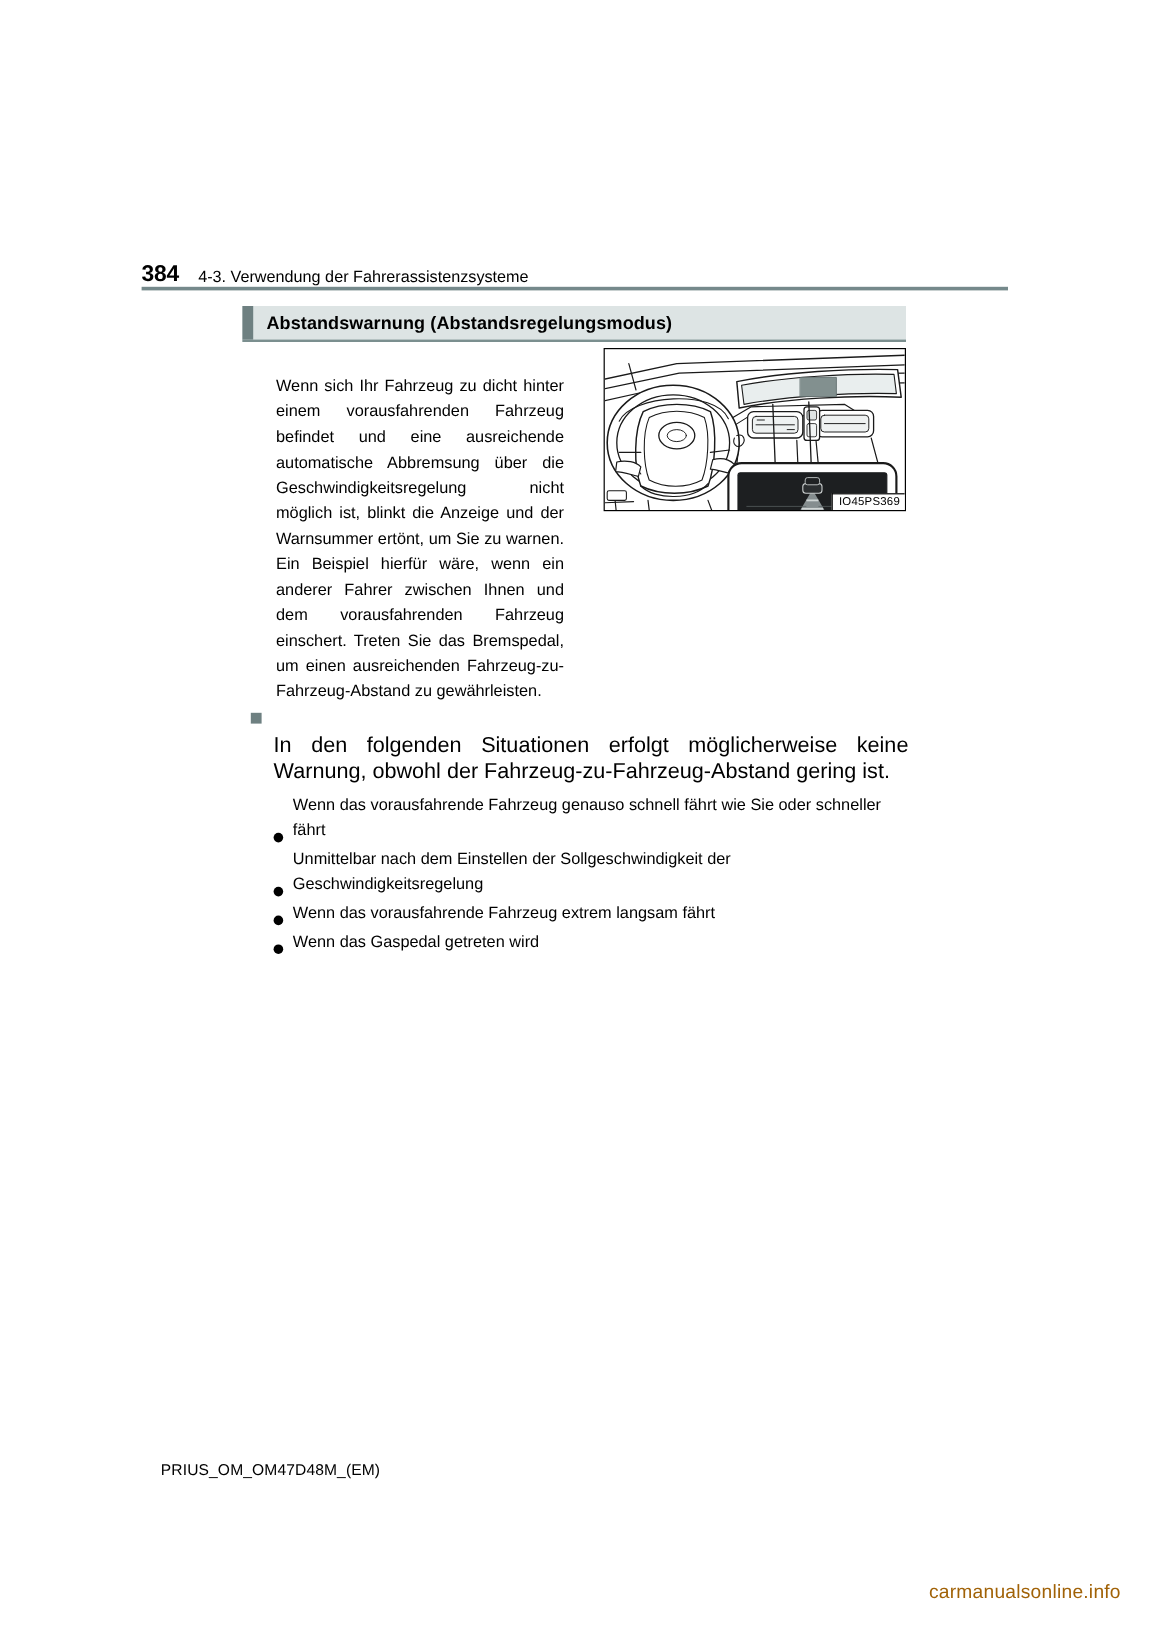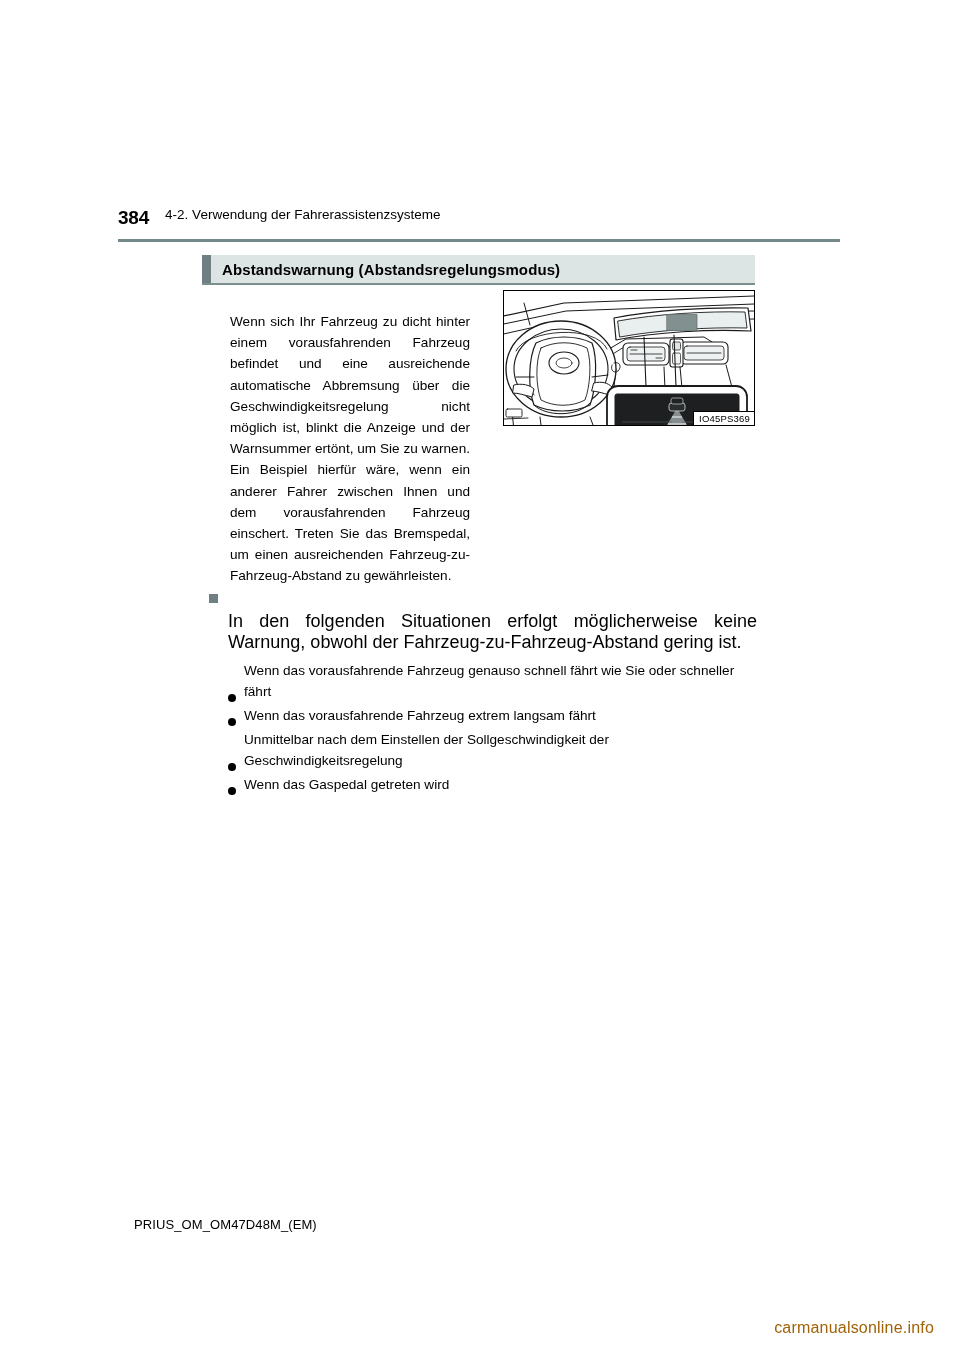--- a/index.html
+++ b/index.html
@@ -23,20 +23,21 @@
   }
 
   
   .page-head {
     position: absolute;
     left: 118px;
     top: 208px;
     width: 722px;
     height: 30px;
     display: flex;
+    align-items: flex-end;
   }
   .page-number {
     font-size: 19px;
     font-weight: bold;
     letter-spacing: -0.2px;
     line-height: 1;
     margin-right: 16px;
   }
   .head-title {
     font-size: 13.5px;
@@ -192,21 +193,21 @@
     letter-spacing: 0.2px;
   }
 </style>
 </head>
 <body>
 
 <div class="page">
 
   <div class="page-head">
     <span class="page-number">384</span>
-    <span class="head-title">4-2. Verwendung der Fahrerassistenzsysteme</span>
+    <span class="head-title">4-3. Verwendung der Fahrerassistenzsysteme</span>
   </div>
   <div class="head-rule"></div>
 
   <div class="section-band">
     <div class="section-accent"></div>
     <div class="section-title">Abstandswarnung (Abstandsregelungsmodus)</div>
   </div>
 
   <div class="body-col">
     <p>Wenn sich Ihr Fahrzeug zu dicht hinter einem vorausfahrenden Fahrzeug befindet und eine ausreichende automatische Abbremsung über die Geschwindigkeitsregelung nicht möglich ist, blinkt die Anzeige und der Warnsummer ertönt, um Sie zu warnen. Ein Beispiel hierfür wäre, wenn ein anderer Fahrer zwischen Ihnen und dem vorausfahrenden Fahrzeug einschert. Treten Sie das Bremspedal, um einen ausreichenden Fahrzeug-zu-Fahrzeug-Abstand zu gewährleisten.</p>
@@ -333,25 +334,25 @@
       <span class="sq-bullet"></span>
     </div>
     <div class="subsec-intro">In den folgenden Situationen erfolgt möglicherweise keine Warnung, obwohl der Fahrzeug-zu-Fahrzeug-Abstand gering ist.</div>
     <div class="bullet-list">
       <div class="bullet-item">
         <span class="dot-bullet"></span>
         <span class="bullet-text">Wenn das vorausfahrende Fahrzeug genauso schnell fährt wie Sie oder schneller fährt</span>
       </div>
       <div class="bullet-item">
         <span class="dot-bullet"></span>
-        <span class="bullet-text">Wenn das vorausfahrende Fahrzeug extrem langsam fährt</span>
+        <span class="bullet-text">Unmittelbar nach dem Einstellen der Sollgeschwindigkeit der Geschwindigkeitsregelung</span>
       </div>
       <div class="bullet-item">
         <span class="dot-bullet"></span>
-        <span class="bullet-text">Unmittelbar nach dem Einstellen der Sollgeschwindigkeit der Geschwindigkeitsregelung</span>
+        <span class="bullet-text">Wenn das vorausfahrende Fahrzeug extrem langsam fährt</span>
       </div>
       <div class="bullet-item">
         <span class="dot-bullet"></span>
         <span class="bullet-text">Wenn das Gaspedal getreten wird</span>
       </div>
     </div>
   </div>
 
   <div class="footer-code">PRIUS_OM_OM47D48M_(EM)</div>
   <div class="watermark">carmanualsonline.info</div>

